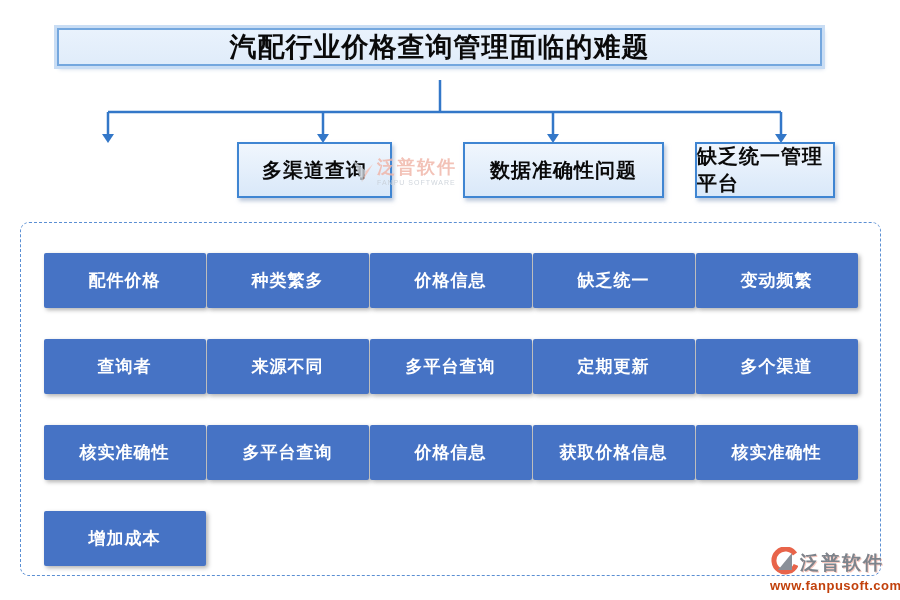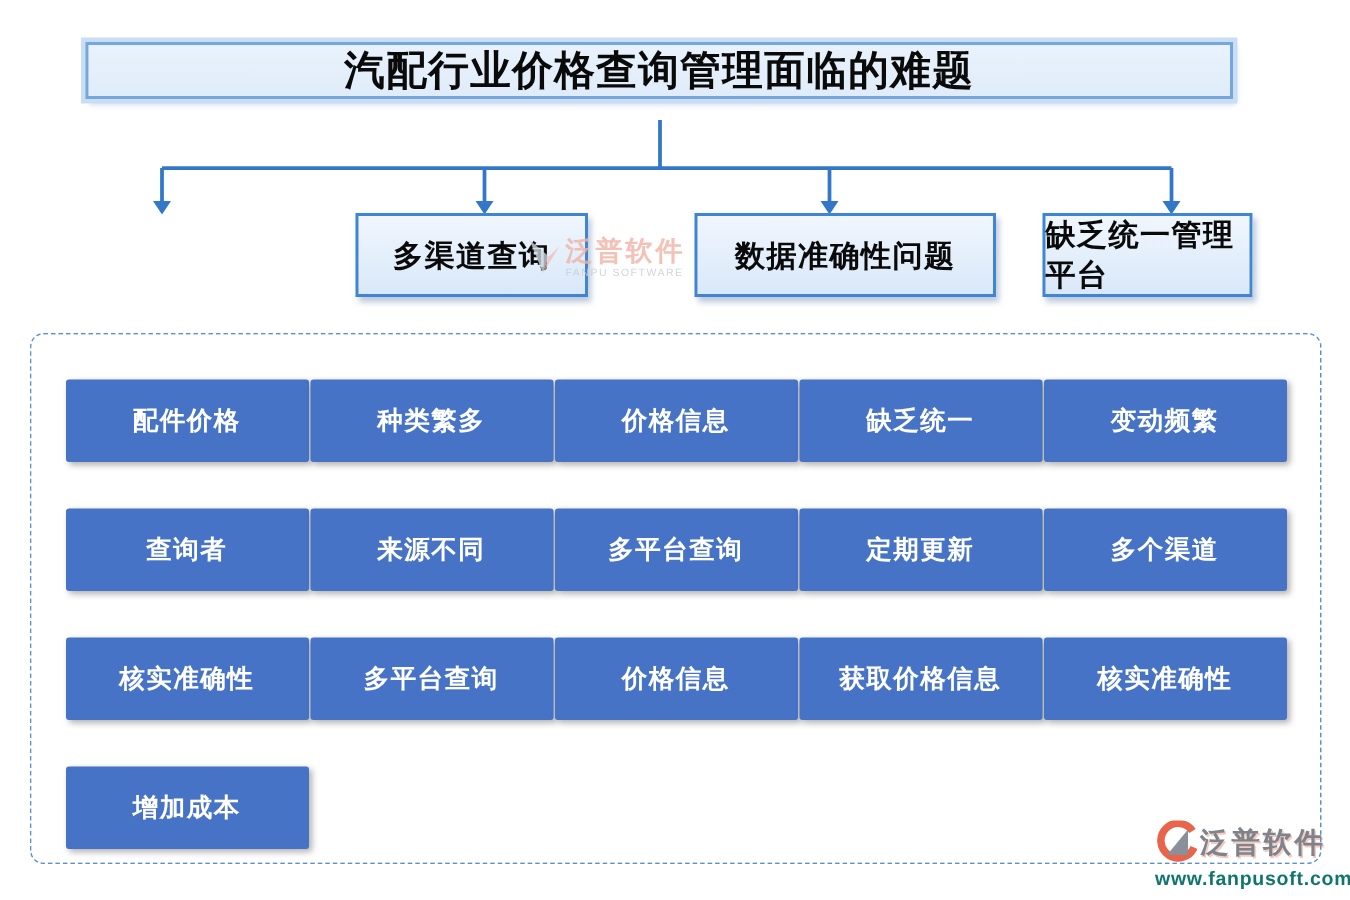--- a/index.html
+++ b/index.html
@@ -58,21 +58,21 @@
   .wm-inline .wm-text{display:flex;flex-direction:column;line-height:1;}
   .wm-inline .wm-brand{font-size:18px;font-weight:bold;color:#f0b3a6;letter-spacing:2px;}
   .wm-inline .wm-sub{font-size:7px;color:#c5ccd4;letter-spacing:1px;margin-top:3px;}
 
   .wm-corner{
     position:absolute;left:770px;top:547px;z-index:6;pointer-events:none;line-height:1;
   }
   .wm-corner .row1{display:flex;align-items:center;gap:2px;}
   .wm-corner .wm-brand{font-size:19px;font-weight:bold;color:#7d848c;letter-spacing:2px;
     text-shadow:1px 1px 0 rgba(232,100,74,.35);}
-  .wm-corner .wm-url{font-size:13px;font-weight:bold;color:#0f766e;margin-top:2px;letter-spacing:.5px;}
+  .wm-corner .wm-url{font-size:13px;font-weight:bold;color:#c2410c;margin-top:2px;letter-spacing:.5px;}
 </style>
 </head>
 <body>
 
 <div class="stage">
 
   <svg class="connectors" viewBox="0 0 900 600" xmlns="http://www.w3.org/2000/svg">
     <g stroke="#3377C8" stroke-width="2.5" fill="none">
       <line x1="440" y1="80" x2="440" y2="112"></line>
       <line x1="108" y1="112" x2="781" y2="112"></line>

